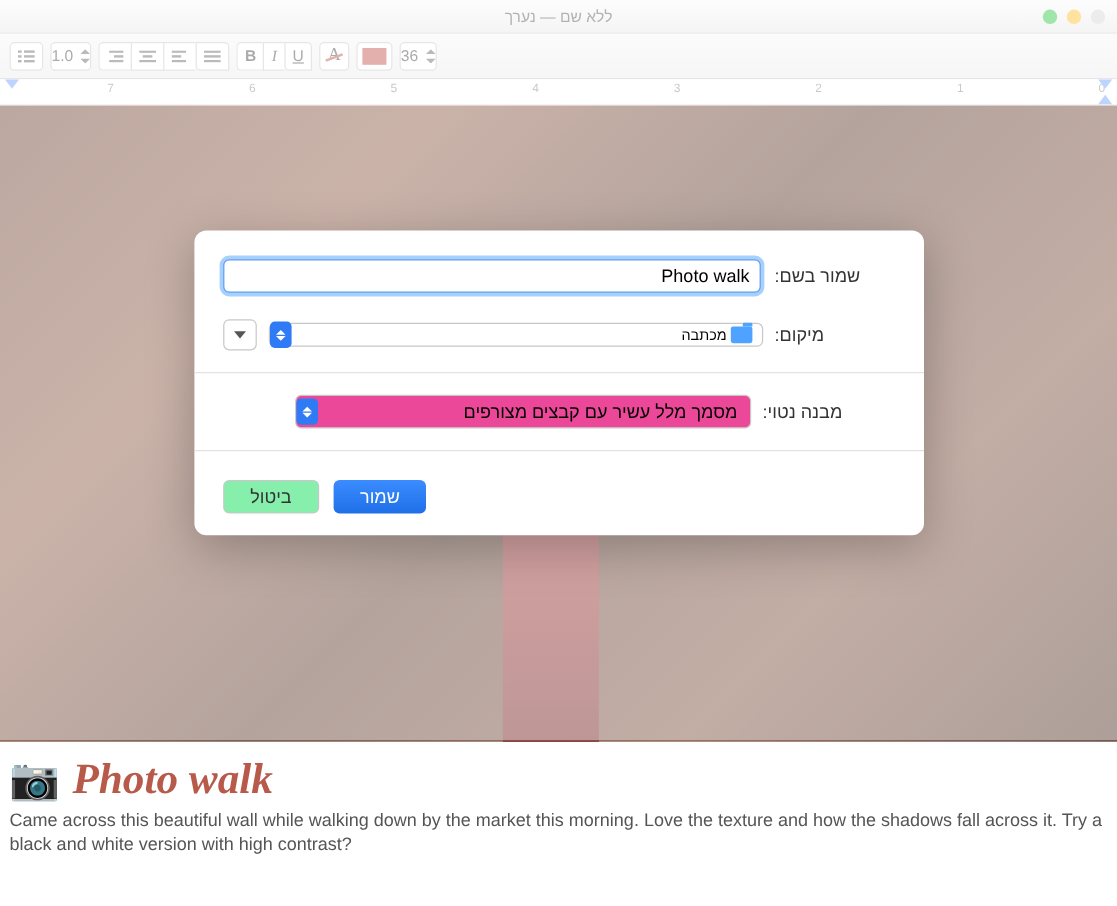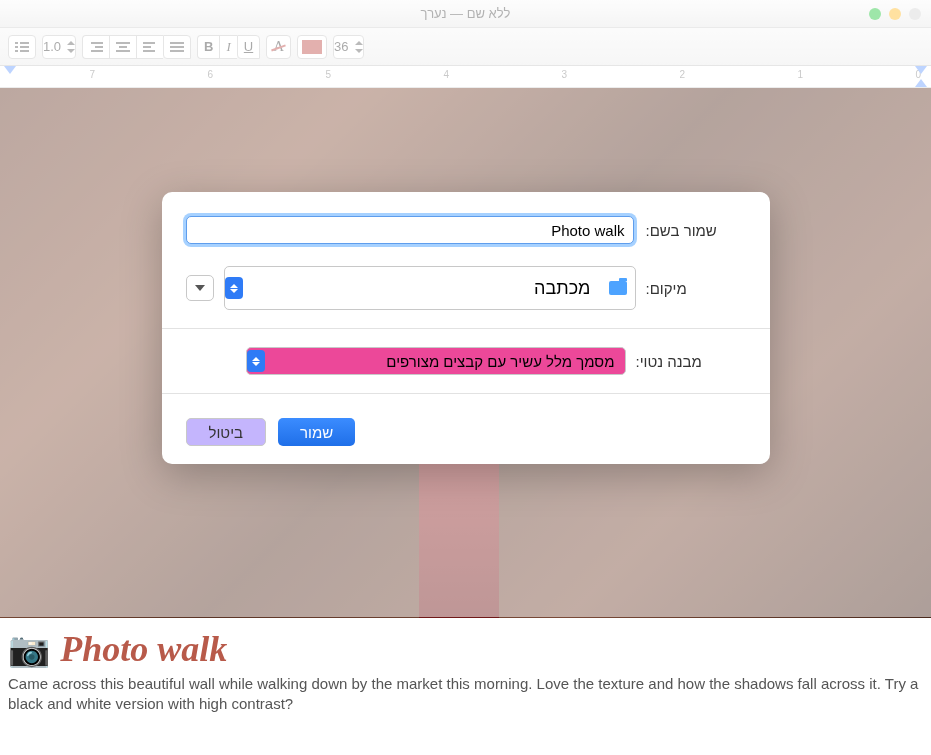--- a/index.html
+++ b/index.html
@@ -45,32 +45,32 @@
 .dim { position:absolute; inset:0; background:rgba(255,255,255,0.55); }
 .nodim { position:relative; z-index:5; }
 
 
 .dialog { position:absolute; top:192px; left:50%; transform:translateX(-50%); width:608px; background:#fff; border-radius:10px; box-shadow:0 10px 40px rgba(0,0,0,0.25); z-index:10; padding:18px 0 0 0;}
 .dlg-row { display:flex; align-items:center; padding:6px 24px; gap:12px; direction:rtl; }
 .dlg-label { font-size:15px; color:#333; min-width:100px; text-align:left; direction:rtl;}
 .dlg-input { flex:1; height:28px; border:1px solid #c8c8c8; border-radius:5px; padding:0 8px; font-size:15px; direction:ltr; text-align:right; }
 .dlg-input.focus { box-shadow:0 0 0 3px rgba(0,122,255,0.35); border-color:#5e9ded;}
 .dlg-loc-row { display:flex; align-items:center; padding:8px 24px; gap:10px; direction:rtl;}
-.loc-select { flex:1; height:44px; border:1px solid #c8c8c8; border-radius:5px; background:#fff; display:flex; align-items:center; direction:rtl; padding:0 6px 0 0; font-size:18px; gap:18px; }
+.loc-select { flex:1; height:20px; border:1px solid #c8c8c8; border-radius:5px; background:#fff; display:flex; align-items:center; direction:rtl; padding:0 6px 0 0; font-size:12px; gap:3px; }
 .folder-ico { width:18px; height:14px; background:#4da3ff; border-radius:2px; position:relative; margin-right:2px;}
 .folder-ico::before{content:"";position:absolute;top:-3px;right:0;width:8px;height:3px;background:#4da3ff;border-radius:1px 1px 0 0;}
 .sel-arrows { width:18px; height:22px; background:#2f7bf6; border-radius:4px; display:flex; flex-direction:column; align-items:center; justify-content:center; gap:1px; margin-left:0;}
 .sel-arrows::before{content:"";border-left:4px solid transparent;border-right:4px solid transparent;border-bottom:4px solid #fff;}
 .sel-arrows::after{content:"";border-left:4px solid transparent;border-right:4px solid transparent;border-top:4px solid #fff;}
 .expand-btn { width:28px; height:26px; border:1px solid #c8c8c8; border-radius:5px; background:#fff; display:flex; align-items:center; justify-content:center;}
 .chev-down{width:0;height:0;border-left:5px solid transparent;border-right:5px solid transparent;border-top:6px solid #555;}
 .dlg-sep { height:1px; background:#e2e2e2; margin:10px 0;}
 .format-select { flex:0 0 auto; width:380px; height:28px; border:1px solid #c8c8c8; border-radius:5px; background:#ec4899; display:flex; align-items:center; direction:rtl; padding:0 10px 0 0; font-size:15px;}
 .dlg-buttons { display:flex; gap:12px; padding:14px 24px 18px 24px; direction:rtl; justify-content:flex-end;}
-.btn { height:28px; padding:0 22px; border-radius:5px; font-size:15px; display:flex; align-items:center; justify-content:center; border:1px solid #c8c8c8; background:#c4b5fd; color:#333;}
+.btn { height:28px; padding:0 22px; border-radius:5px; font-size:15px; display:flex; align-items:center; justify-content:center; border:1px solid #c8c8c8; background:#86efac; color:#333;}
 .btn.primary { background:linear-gradient(#3b8cff,#1f6fe8); color:#fff; border:none;}
 </style>
 </head>
 <body>
 
 <div class="titlebar">
   <div class="title-text">ללא שם — נערך</div>
   <div class="traffic-lights">
     <div class="light green"></div>
     <div class="light yellow"></div>

